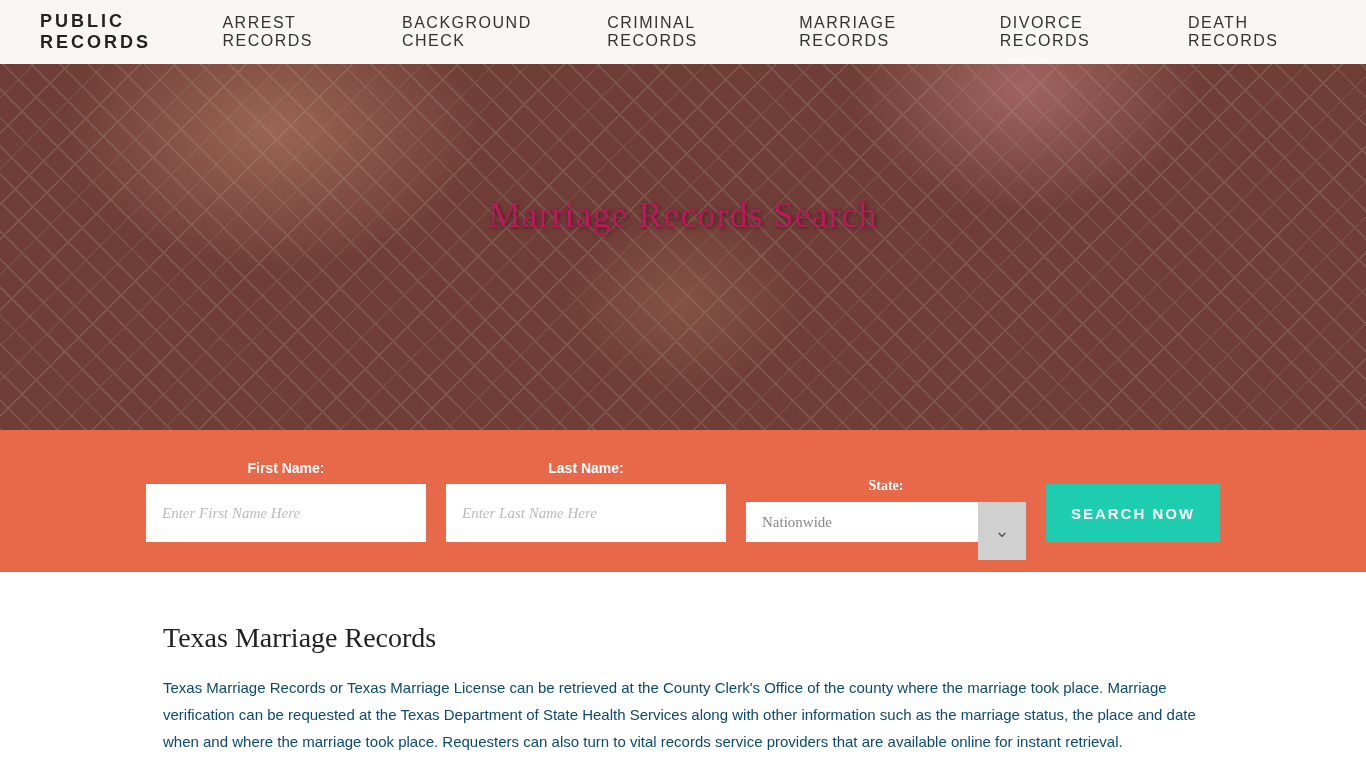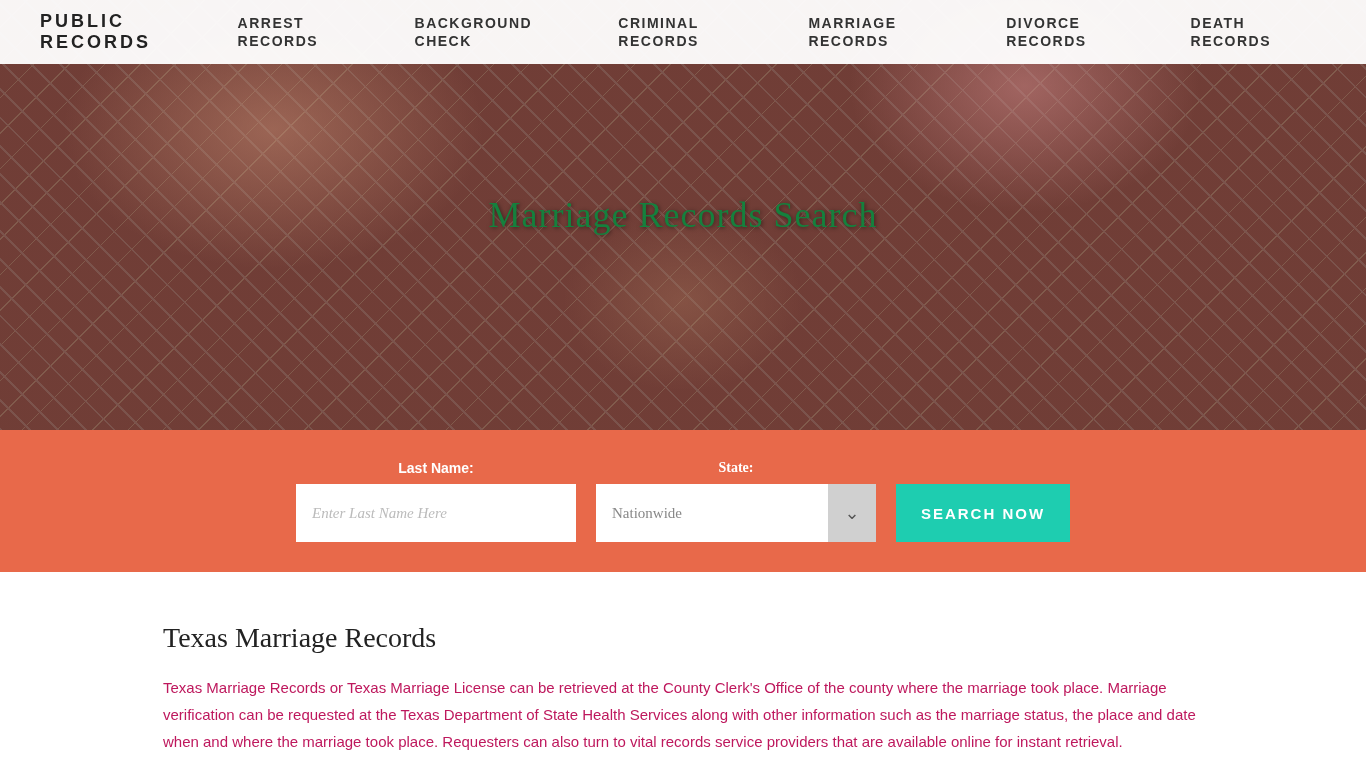--- a/index.html
+++ b/index.html
@@ -25,22 +25,22 @@
       text-transform: uppercase;
       margin-right: auto;
     }
     .nav-links {
       display: flex;
       gap: 30px;
       list-style: none;
     }
     .nav-links li a {
       font-family: 'Arial', sans-serif;
-      font-size: 14px;
-      font-weight: 700;
+      font-size: 16px;
+      font-weight: 400;
       letter-spacing: 1.5px;
       color: #333;
       text-decoration: none;
       text-transform: uppercase;
     }
 
     
     .hero {
       position: relative;
       width: 100%;
@@ -64,21 +64,21 @@
       position: absolute;
       inset: 0;
       background:
         radial-gradient(ellipse 300px 200px at 20% 30%, rgba(220,160,130,0.4) 0%, transparent 70%),
         radial-gradient(ellipse 250px 180px at 75% 20%, rgba(210,140,140,0.5) 0%, transparent 70%),
         radial-gradient(ellipse 200px 150px at 50% 70%, rgba(180,130,100,0.3) 0%, transparent 60%);
     }
     .hero-title {
       position: relative;
       z-index: 2;
-      color: #15803d;
+      color: #be185d;
       font-family: 'Georgia', serif;
       font-size: 36px;
       font-weight: normal;
       text-align: right;
       text-shadow: 1px 1px 4px rgba(0,0,0,0.5);
       letter-spacing: 1px;
     }
 
     
     .search-section {
@@ -122,21 +122,21 @@
     .state-field label {
       color: #fff;
       font-family: Liberation Serif, serif;
       font-size: 14px;
       font-weight: 600;
       text-align: center;
     }
     .state-select-wrapper {
       position: relative;
       width: 280px;
-      height: 58px;
+      height: 40px;
     }
     .state-select-wrapper select {
       width: 100%;
       height: 100%;
       padding: 0 16px;
       border: none;
       background: #fff;
       font-size: 15px;
       color: #888;
       font-family: 'Georgia', serif;
@@ -181,21 +181,21 @@
     .content h2 {
       font-family: 'Georgia', serif;
       font-size: 28px;
       font-weight: 400;
       color: #222;
       margin-bottom: 20px;
     }
     .content p {
       font-family: 'Arial', sans-serif;
       font-size: 15px;
-      color: #be185d;
+      color: #0c4a6e;
       line-height: 1.8;
       margin-bottom: 14px;
     }
   </style>
 </head>
 <body>
 
 <nav>
   <div class="nav-logo">PUBLIC RECORDS</div>
   <ul class="nav-links">
@@ -220,20 +220,24 @@
   </ul>
 </nav>
 
 <div class="hero">
   <div class="hero-bg"></div>
   <div class="hero-overlay"></div>
   <h1 class="hero-title">Marriage Records Search</h1>
 </div>
 
 <div class="search-section">
+  <div class="search-field">
+    <label>First Name:</label>
+    <input type="text" placeholder="Enter First Name Here" style="">
+  </div>
   <div class="search-field">
     <label>Last Name:</label>
     <input type="text" placeholder="Enter Last Name Here" style="">
   </div>
   <div class="state-field">
     <label>State:</label>
     <div class="state-select-wrapper">
       <select>
         <option>Nationwide</option>
         <option>Alabama</option>

